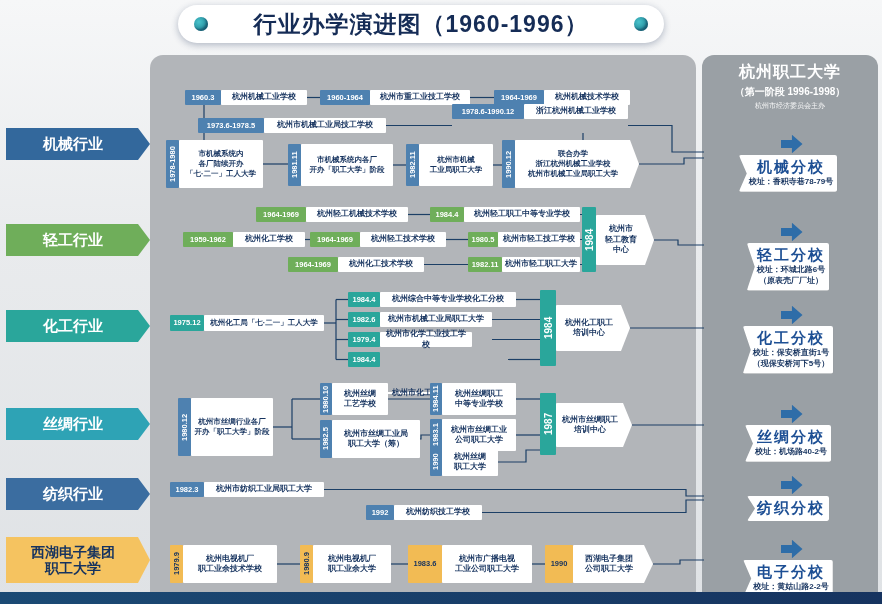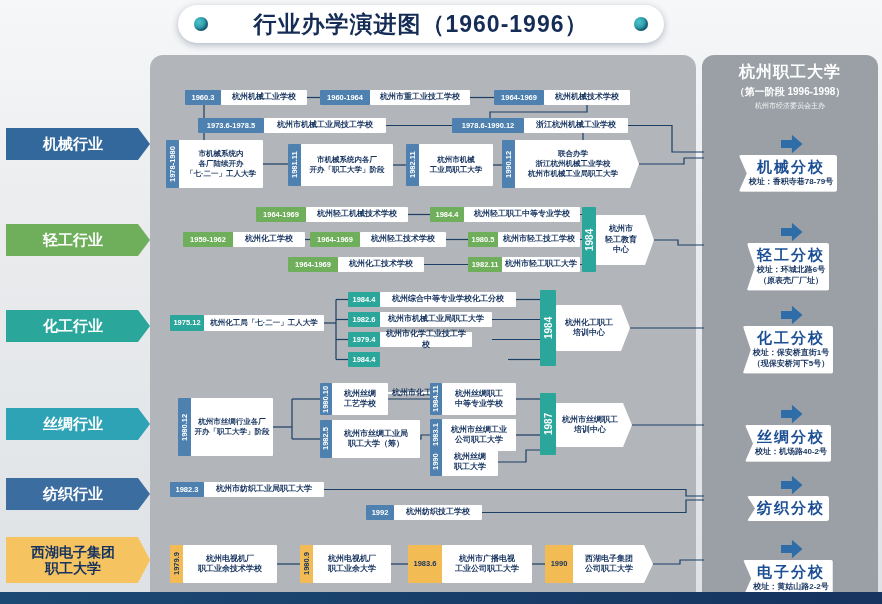--- a/index.html
+++ b/index.html
@@ -158,21 +158,21 @@
     <span class="box" style="width:100px;">杭州市重工业技工学校</span>
   </div>
   <div class="node" style="left:494px;top:90px;height:15px;">
     <span class="tag m" style="width:50px;">1964-1969</span>
     <span class="box" style="width:86px;">杭州机械技术学校</span>
   </div>
   <div class="node" style="left:198px;top:118px;height:15px;">
     <span class="tag m" style="width:66px;">1973.6-1978.5</span>
     <span class="box" style="width:122px;">杭州市机械工业局技工学校</span>
   </div>
-  <div class="node" style="left:452px;top:118px;height:15px;">
+  <div class="node" style="left:452px;top:104px;height:15px;">
     <span class="tag m" style="width:72px;">1978.6-1990.12</span>
     <span class="box" style="width:104px;">浙江杭州机械工业学校</span>
   </div>
   <div class="node" style="left:166px;top:140px;height:48px;">
     <span class="tag v m" style="width:13px;">1978-1980</span>
     <span class="box sm" style="width:84px;">市机械系统内
 各厂陆续开办
 「七·二一」工人大学</span>
   </div>
   <div class="node" style="left:288px;top:144px;height:42px;">

